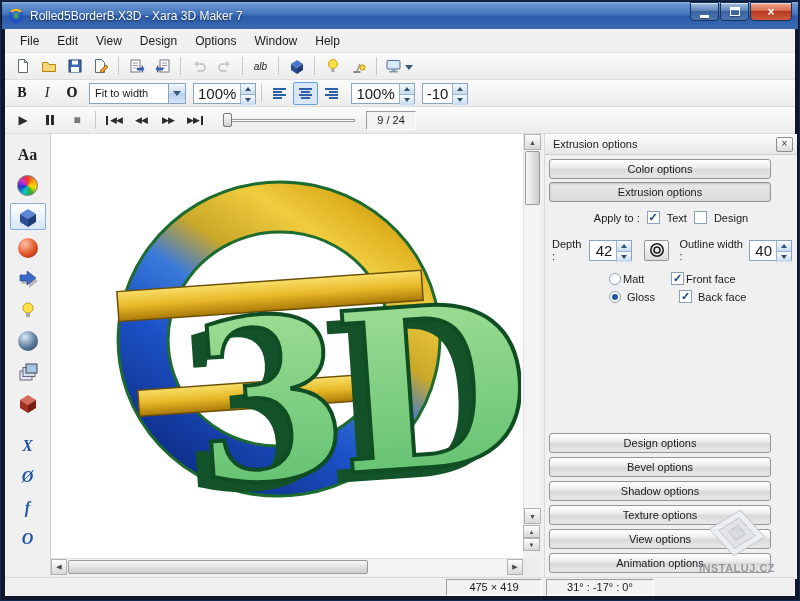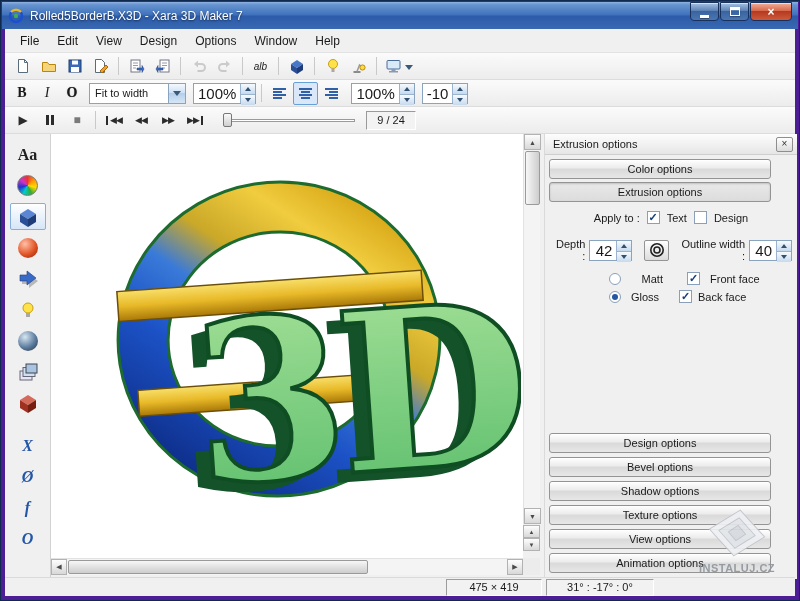--- a/index.html
+++ b/index.html
@@ -1,19 +1,19 @@
 <!DOCTYPE html>
 <html><head>
 <meta charset="utf-8">
 <style>
   * { margin:0; padding:0; box-sizing:border-box; }
   html,body { width:800px; height:601px; overflow:hidden; }
   body { font-family:"Liberation Sans", sans-serif; font-size:12px; color:#1a1a1a; background:#fff; position:relative; }
 
-  .window { position:absolute; inset:0; background:#4c1d95; border:1px solid #10294e; }
+  .window { position:absolute; inset:0; background:#0f172a; border:1px solid #10294e; }
   .client { position:absolute; left:4px; top:28px; right:4px; bottom:4px; background:#f0f0f0; }
 
   
   .titlebar { position:absolute; top:1px; left:1px; right:1px; height:27px;
     background:linear-gradient(#8fb2e0 0%, #6794d0 10%, #3f71bc 48%, #2b5ba9 52%, #3a69b2 100%);
     display:flex; align-items:center; gap:6px; padding:0 6px; color:#fff; }
   .title-text { flex:1; font-size:12px; text-shadow:0 1px 2px rgba(0,0,0,.55); white-space:nowrap; }
   .winbtns { display:flex; gap:1px; align-self:flex-start; margin-top:0; }
   .winbtn { width:29px; height:19px; border:1px solid #17315c; border-radius:0 0 4px 4px;
     background:linear-gradient(#a6c0e2 0%, #5d83b6 45%, #3a64a0 50%, #4c76b0 100%);
@@ -102,21 +102,21 @@
   
   .panel { position:absolute; left:543px; top:133px; width:253px; height:445px; background:#f0f0f0; border-left:1px solid #dadada; }
   .panel-header { height:21px; display:flex; align-items:center; padding:0 4px 0 8px; font-size:11px;
     background:linear-gradient(#fdfdfd,#e6e6e6); border-bottom:1px solid #cfcfcf; }
   .panel-close { margin-left:auto; width:17px; height:15px; border:1px solid #8e8e8e; border-radius:2px;
     background:linear-gradient(#ffffff,#dcdcdc); display:flex; align-items:center; justify-content:center; font-size:10px; color:#333; line-height:1; }
   .pbtn { position:absolute; left:4px; width:222px; height:20px; display:flex; align-items:center; justify-content:center;
     font-size:11px; background:linear-gradient(#ffffff, #ebebeb 45%, #d9d9d9 50%, #e7e7e7);
     border:1px solid #949494; border-radius:3px; box-shadow:inset 0 1px 0 #fff; }
   .pbtn.pressed { background:linear-gradient(#e9e9e9, #dcdcdc); box-shadow:inset 0 1px 2px rgba(0,0,0,.18); }
-  .p-row { position:absolute; display:flex; align-items:center; font-size:11px;text-align:right; }
+  .p-row { position:absolute; display:flex; align-items:center; font-size:11px; }
   .cb { width:13px; height:13px; background:#fff; border:1px solid #8aa0b8; display:inline-flex; align-items:center;
     justify-content:center; font-size:11px; font-weight:bold; color:#16407e; flex:none; line-height:1; }
   .radio { width:12px; height:12px; border-radius:50%; background:#fff; border:1px solid #8aa0b8; position:relative; flex:none; }
   .radio.on::after { content:""; position:absolute; inset:2px; border-radius:50%; background:#2456a4; }
   .small-raised { width:25px; height:21px; border:1px solid #949494; border-radius:2px;
     background:linear-gradient(#ffffff,#dcdcdc); display:flex; align-items:center; justify-content:center; flex:none; }
 
   
   .statusbar { position:absolute; left:4px; right:4px; bottom:4px; height:19px; background:#f0f0f0;
     border-top:1px solid #dadada; display:flex; align-items:center; font-size:11px; }
@@ -528,21 +528,21 @@
             <div>
               <span class="tri-u"></span>
             </div>
             <div>
               <span class="tri-d"></span>
             </div>
           </span>
       </span>
     </div>
 
-    <div class="p-row" style="top:138px; left:64px; gap:10px">
+    <div class="p-row" style="top:138px; left:64px; gap:2px">
       <span class="radio"></span>
       <span style="width:32px">Matt</span>
       <span class="cb" style="margin-left:14px">✓</span>
       <span>Front face</span>
     </div>
     <div class="p-row" style="top:156px; left:64px; gap:6px">
       <span class="radio on"></span>
       <span style="width:32px">Gloss</span>
       <span class="cb" style="margin-left:14px">✓</span>
       <span>Back face</span>

